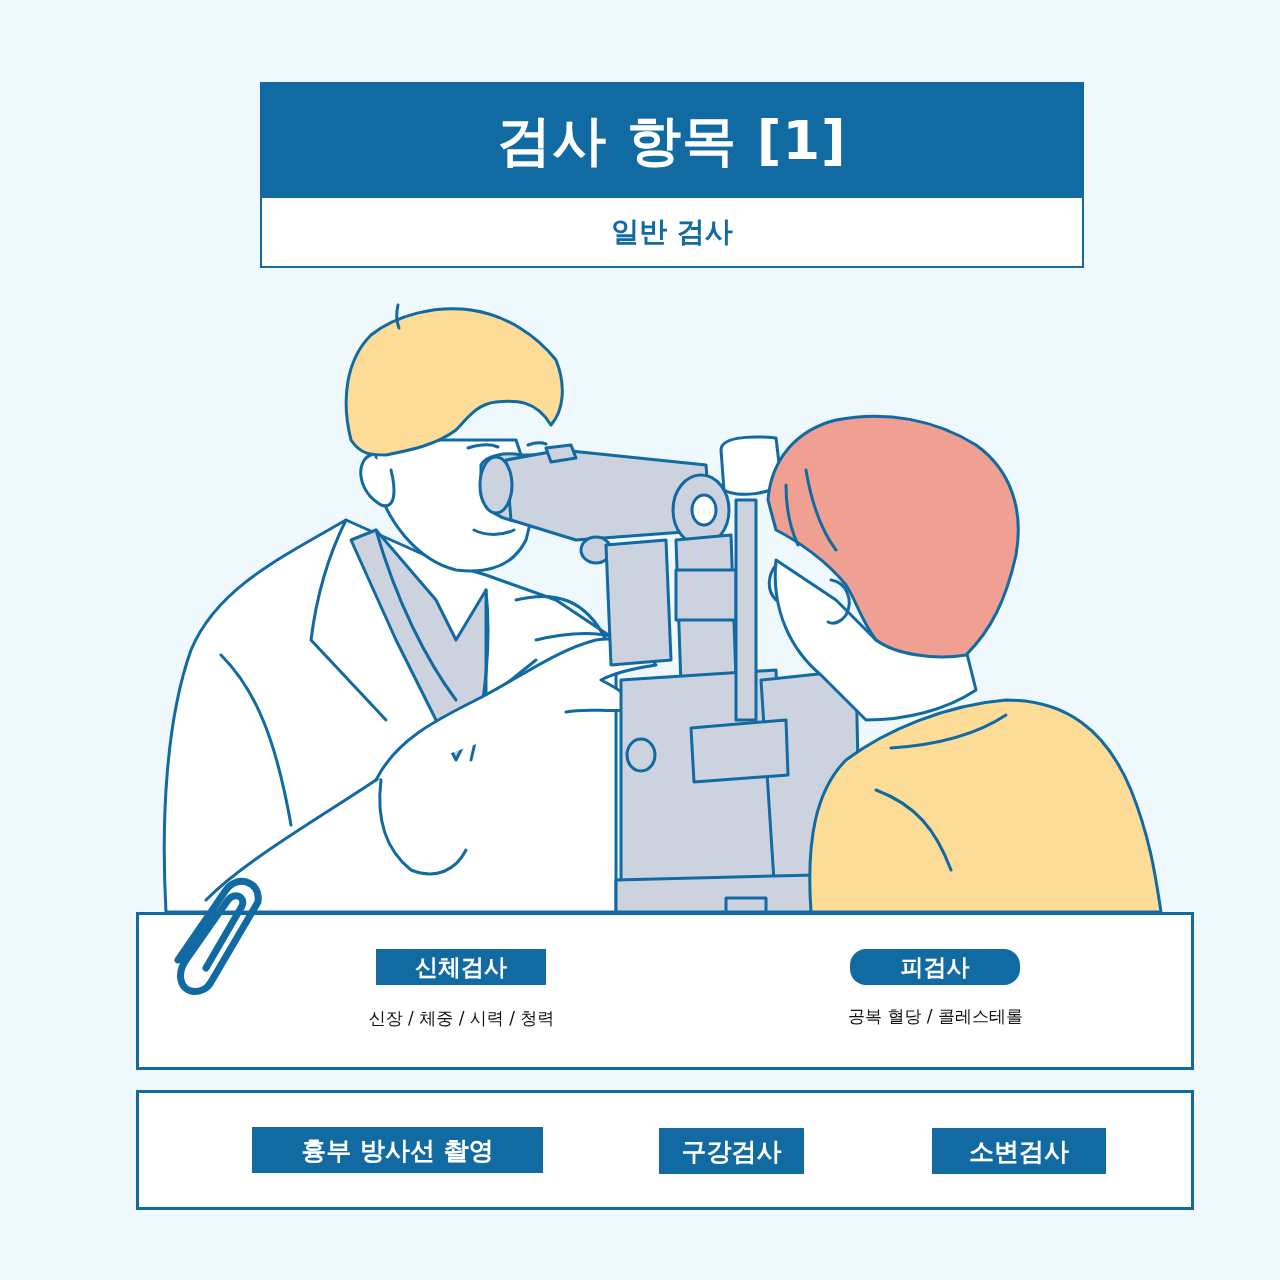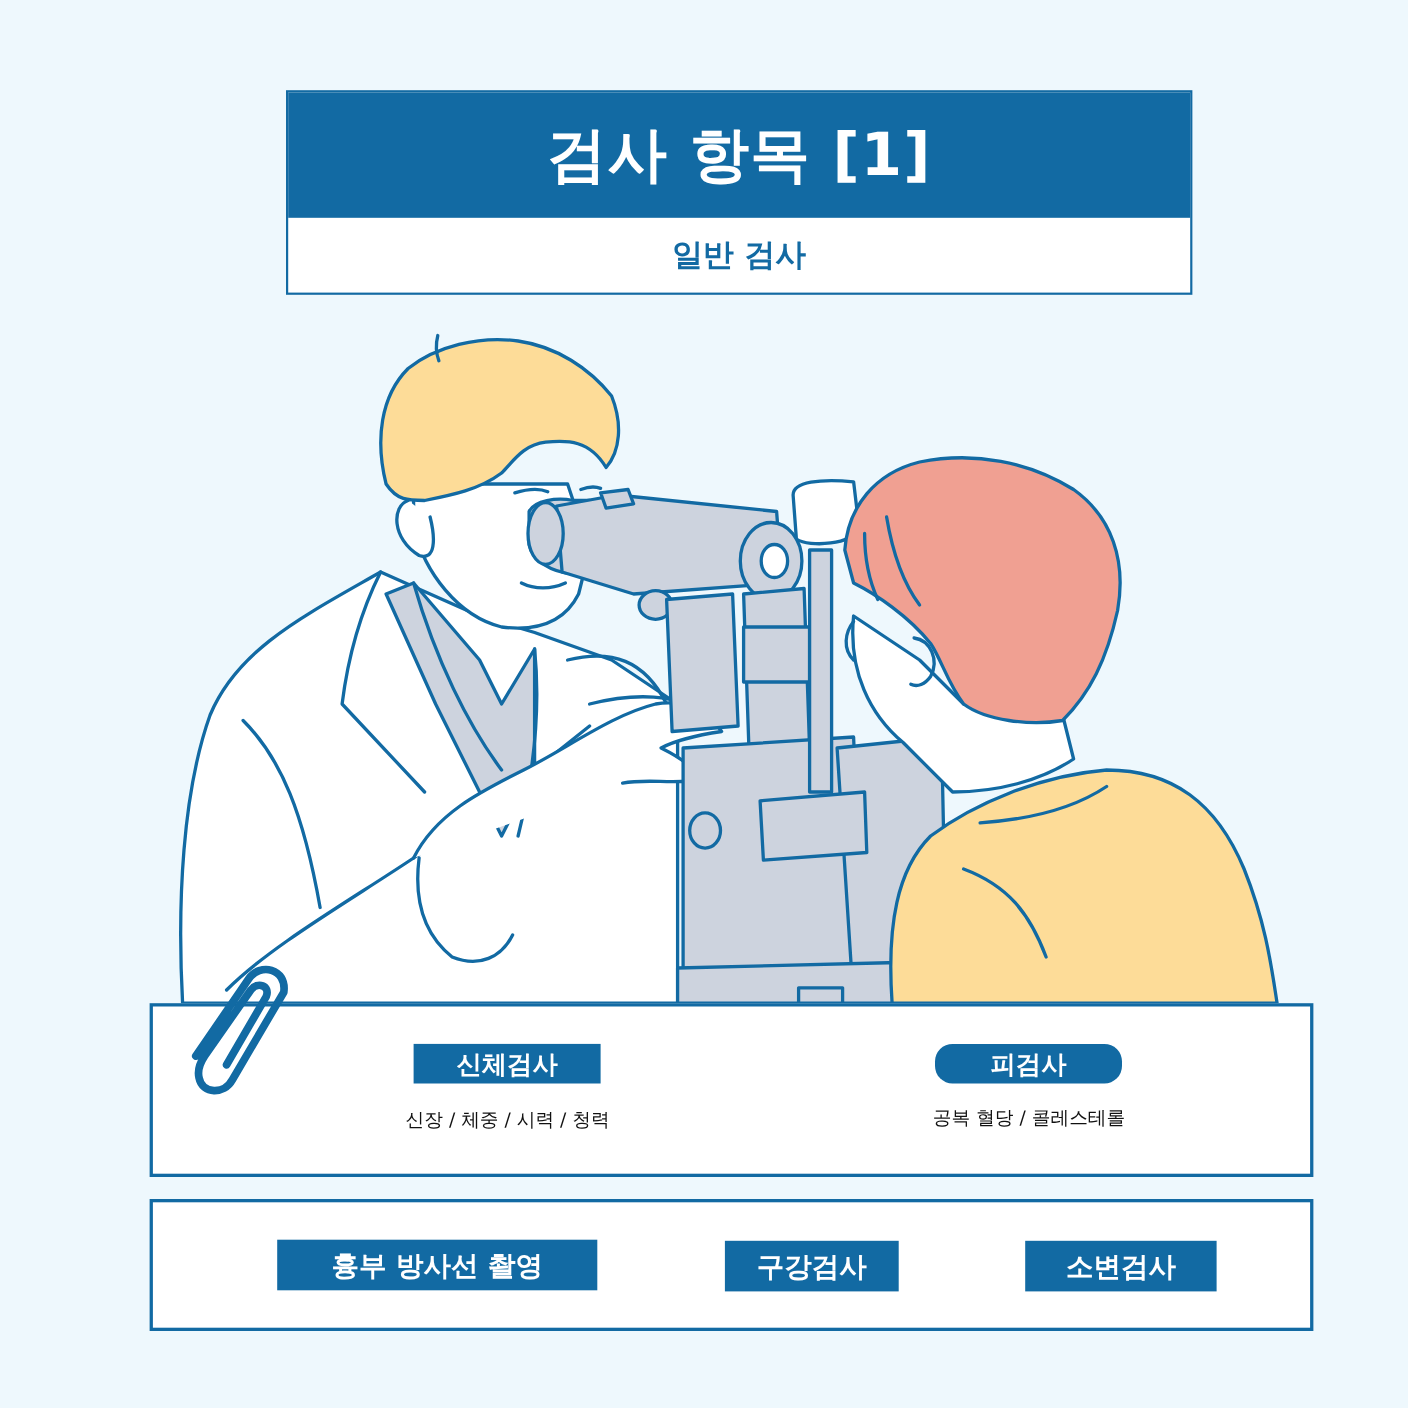--- a/index.html
+++ b/index.html
@@ -208,21 +208,21 @@
   <div class="panel panel-top">
     <div class="tag tag-sm" style="left:237px; top:34px; width:170px;">신체검사</div>
     <div class="detail" style="left:150px; top:92px; width:345px;">신장 / 체중 / 시력 / 청력</div>
 
     <div class="tag tag-sm" style="left:711px; top:34px; width:170px;border-radius:16px;">피검사</div>
     <div class="detail" style="left:630px; top:90px; width:333px;">공복 혈당 / 콜레스테롤</div>
   </div>
 
   <div class="panel panel-bottom">
     <div class="tag tag-lg" style="left:113px; top:34px; width:291px;">흉부 방사선 촬영</div>
-    <div class="tag tag-lg" style="left:520px; top:35px; width:158px;">구강검사</div>
+    <div class="tag tag-lg" style="left:520px; top:35px; width:145px;">구강검사</div>
     <div class="tag tag-lg" style="left:793px; top:35px; width:174px;text-align:right;">소변검사</div>
   </div>
 
   <svg class="paperclip" viewBox="0 0 110 130" xmlns="http://www.w3.org/2000/svg">
     <path d="M12 90 L60 20 C70 5 95 10 92 32 L45 112 C38 125 18 125 15 110 C13 102 16 96 20 90 L62 30 C68 22 80 26 76 36 L40 98" fill="none" stroke="#126aa3" stroke-width="7" stroke-linecap="round" stroke-linejoin="round"></path>
   </svg>
 
 </div>
 
 </body></html>

